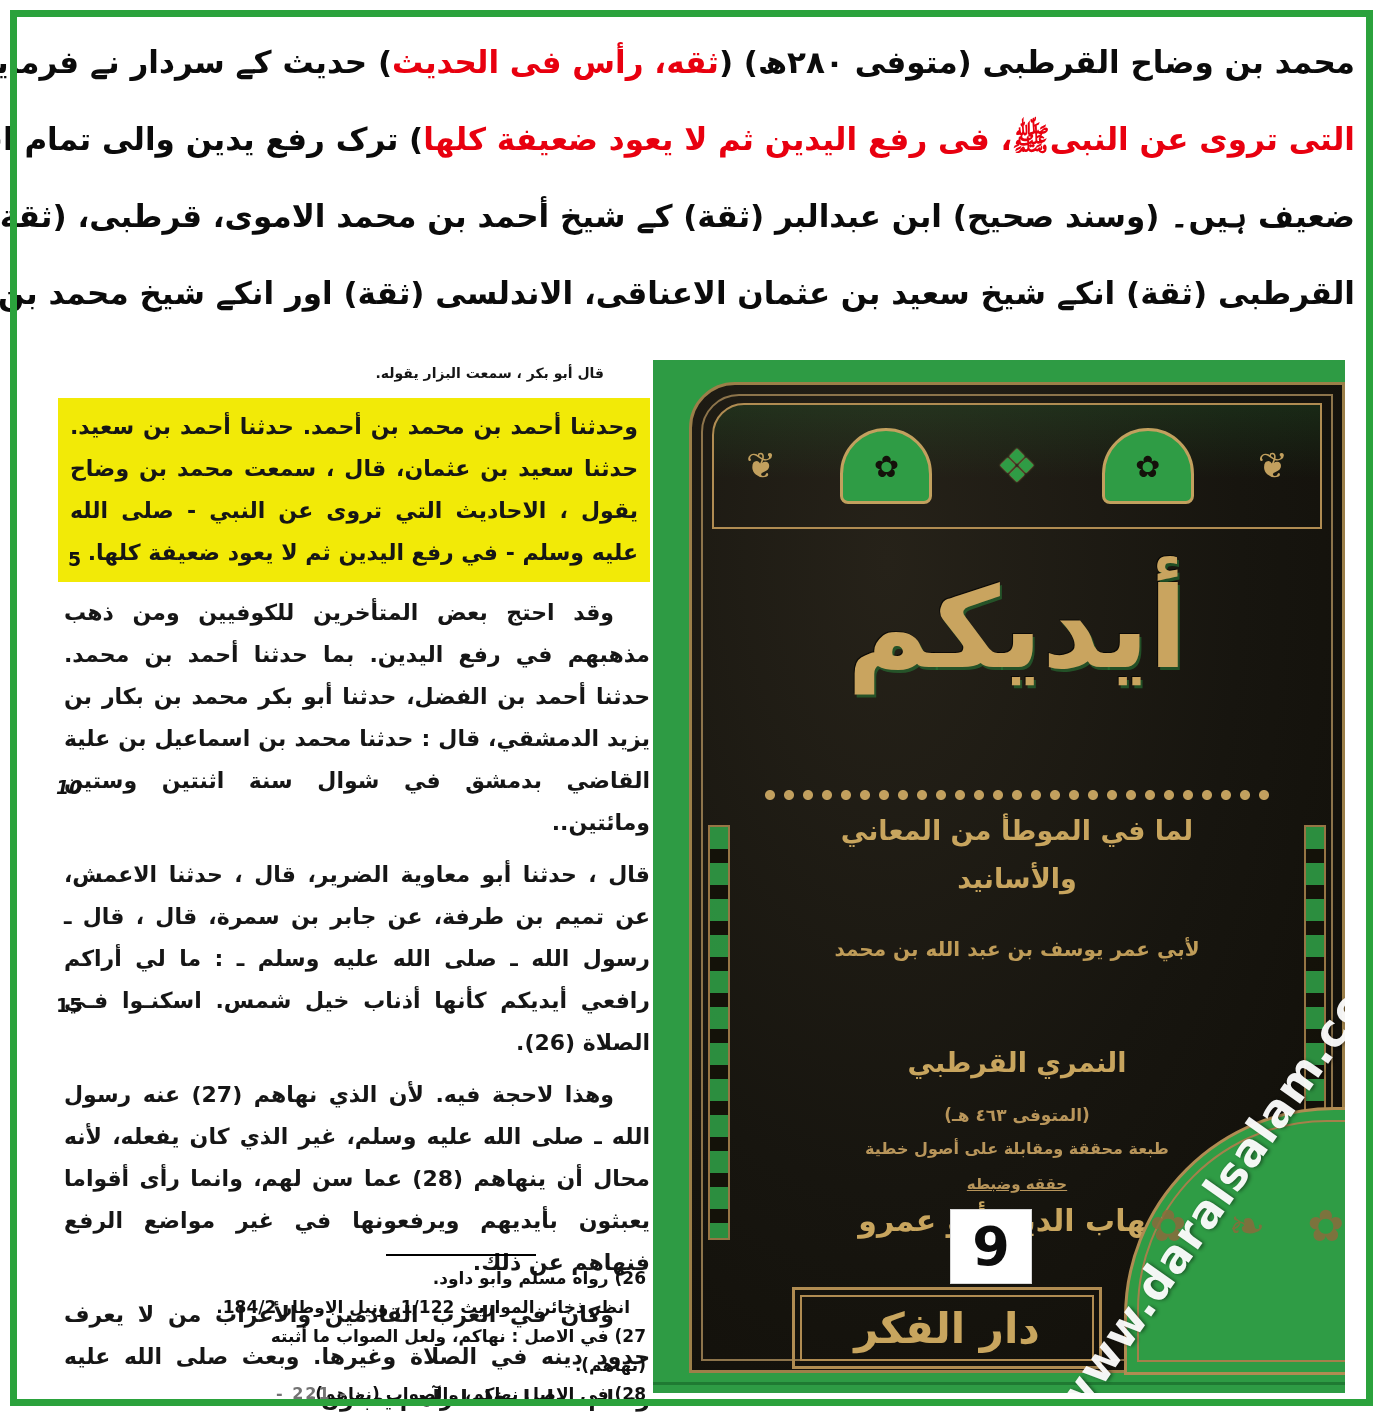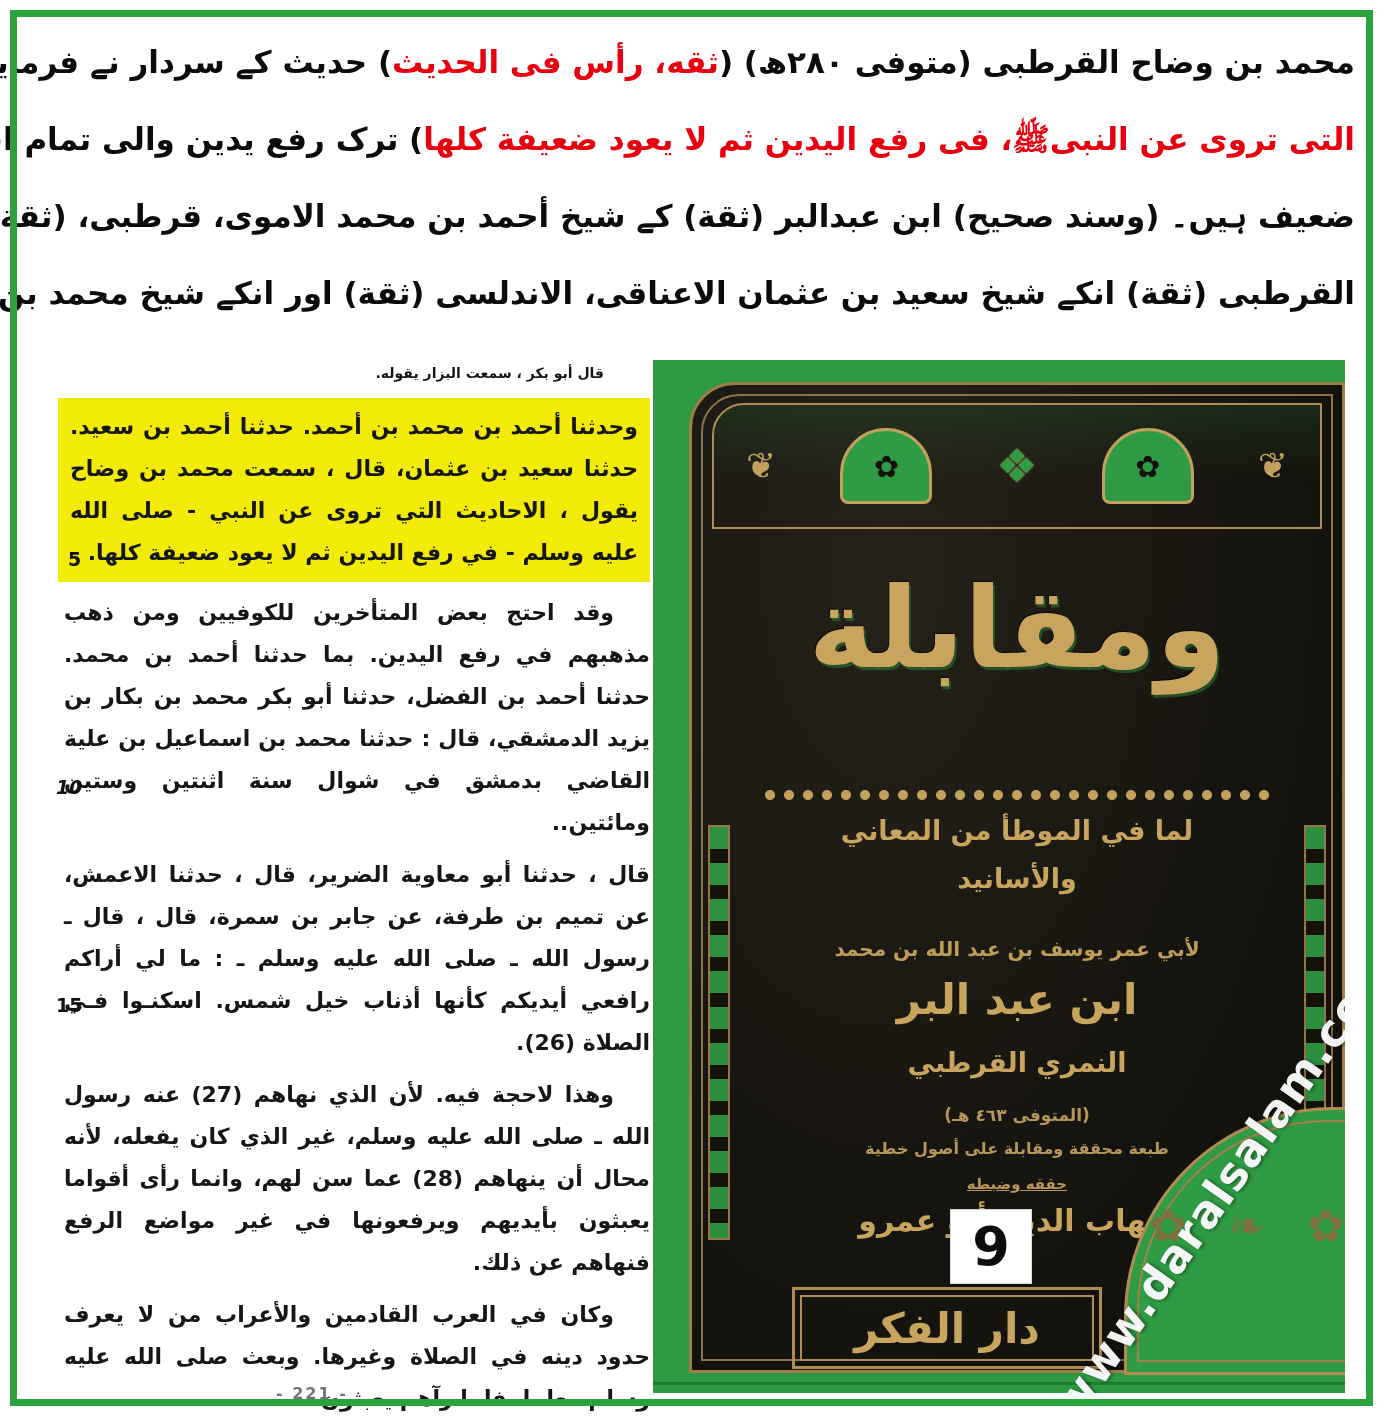--- a/index.html
+++ b/index.html
@@ -166,50 +166,56 @@
   <div class="hl">وحدثنا أحمد بن محمد بن أحمد. حدثنا أحمد بن سعيد. حدثنا سعيد بن عثمان، قال ، سمعت محمد بن وضاح يقول ، الاحاديث التي تروى عن النبي - صلى الله عليه وسلم - في رفع اليدين ثم لا يعود ضعيفة كلها.</div>
   <div class="scan-para indent">وقد احتج بعض المتأخرين للكوفيين ومن ذهب مذهبهم في رفع اليدين. بما حدثنا أحمد بن محمد. حدثنا أحمد بن الفضل، حدثنا أبو بكر محمد بن بكار بن يزيد الدمشقي، قال : حدثنا محمد بن اسماعيل بن علية القاضي بدمشق في شوال سنة اثنتين وستين ومائتين..</div>
   <div class="scan-para">قال ، حدثنا أبو معاوية الضرير، قال ، حدثنا الاعمش، عن تميم بن طرفة، عن جابر بن سمرة، قال ، قال ـ رسول الله ـ صلى الله عليه وسلم ـ : ما لي أراكم رافعي أيديكم كأنها أذناب خيل شمس. اسكنـوا فـي الصلاة (26).</div>
   <div class="scan-para indent">وهذا لاحجة فيه. لأن الذي نهاهم (27) عنه رسول الله ـ صلى الله عليه وسلم، غير الذي كان يفعله، لأنه محال أن ينهاهم (28) عما سن لهم، وانما رأى أقواما يعبثون بأيديهم ويرفعونها في غير مواضع الرفع فنهاهم عن ذلك.</div>
   <div class="scan-para indent">وكان في العرب القادمين والأعراب من لا يعرف حدود دينه في الصلاة وغيرها. وبعث صلى الله عليه وسلم معلما. فلما رآهم يعبثون</div>
 
   <div class="line-marker" id="m5">5</div>
   <div class="line-marker" id="m10">10</div>
   <div class="line-marker" id="m15">15</div>
 
+  <div class="footnotes">
+    <div class="fn-divider"></div>
+    <div>26) رواه مسلم وابو داود.</div>
+    <div class="fn-cont">انظر ذخائر المواريث 1/122، ونيل الاوطار 184/2.</div>
+    <div>27) في الاصل : نهاكم، ولعل الصواب ما أثبته (نهاهم).</div>
+    <div>28) في الاصل نهاكم، والصواب (نهاهم).</div>
+  </div>
 
   <div class="page-number">- 221 -</div>
 </div>
 
 <div class="cover-wrap">
   <div class="leather">
     <div class="leather-inner"></div>
 
     <div class="top-band">
       <span class="corner-orn">❦</span>
       <span class="dome">
           <span>✿</span>
         </span>
       <span class="center-motif">❖</span>
       <span class="dome">
           <span>✿</span>
         </span>
       <span class="corner-orn">❦</span>
     </div>
 
-    <div class="cover-title">ومقابلة</div>
+    <div class="cover-title">أيديكم</div>
     <div class="scallops"></div>
 
     <div class="vstrip left"></div>
     <div class="vstrip right"></div>
 
     <div class="gold-line" id="sub1">لما في الموطأ من المعاني</div>
     <div class="gold-line" id="kunya">لأبي عمر يوسف بن عبد الله بن محمد</div>
     <div class="gold-line" id="sub2">والأسانيد</div>
-    <div class="gold-line" id="name">ابن عبد البر</div>
     <div class="gold-line" id="nisba">النمري القرطبي</div>
     <div class="gold-line" id="death">(المتوفى ٤٦٣ هـ)</div>
     <div class="gold-line" id="edition">طبعة محققة ومقابلة على أصول خطية</div>
     <div class="gold-line" id="edlabel">حققه وضبطه</div>
     <div class="gold-line" id="editor">شهاب الدين أبو عمرو</div>
 
     <div class="vol-badge">9</div>
 
     <div class="publisher-box">
       <span class="pub-text">دار الفكر</span>

